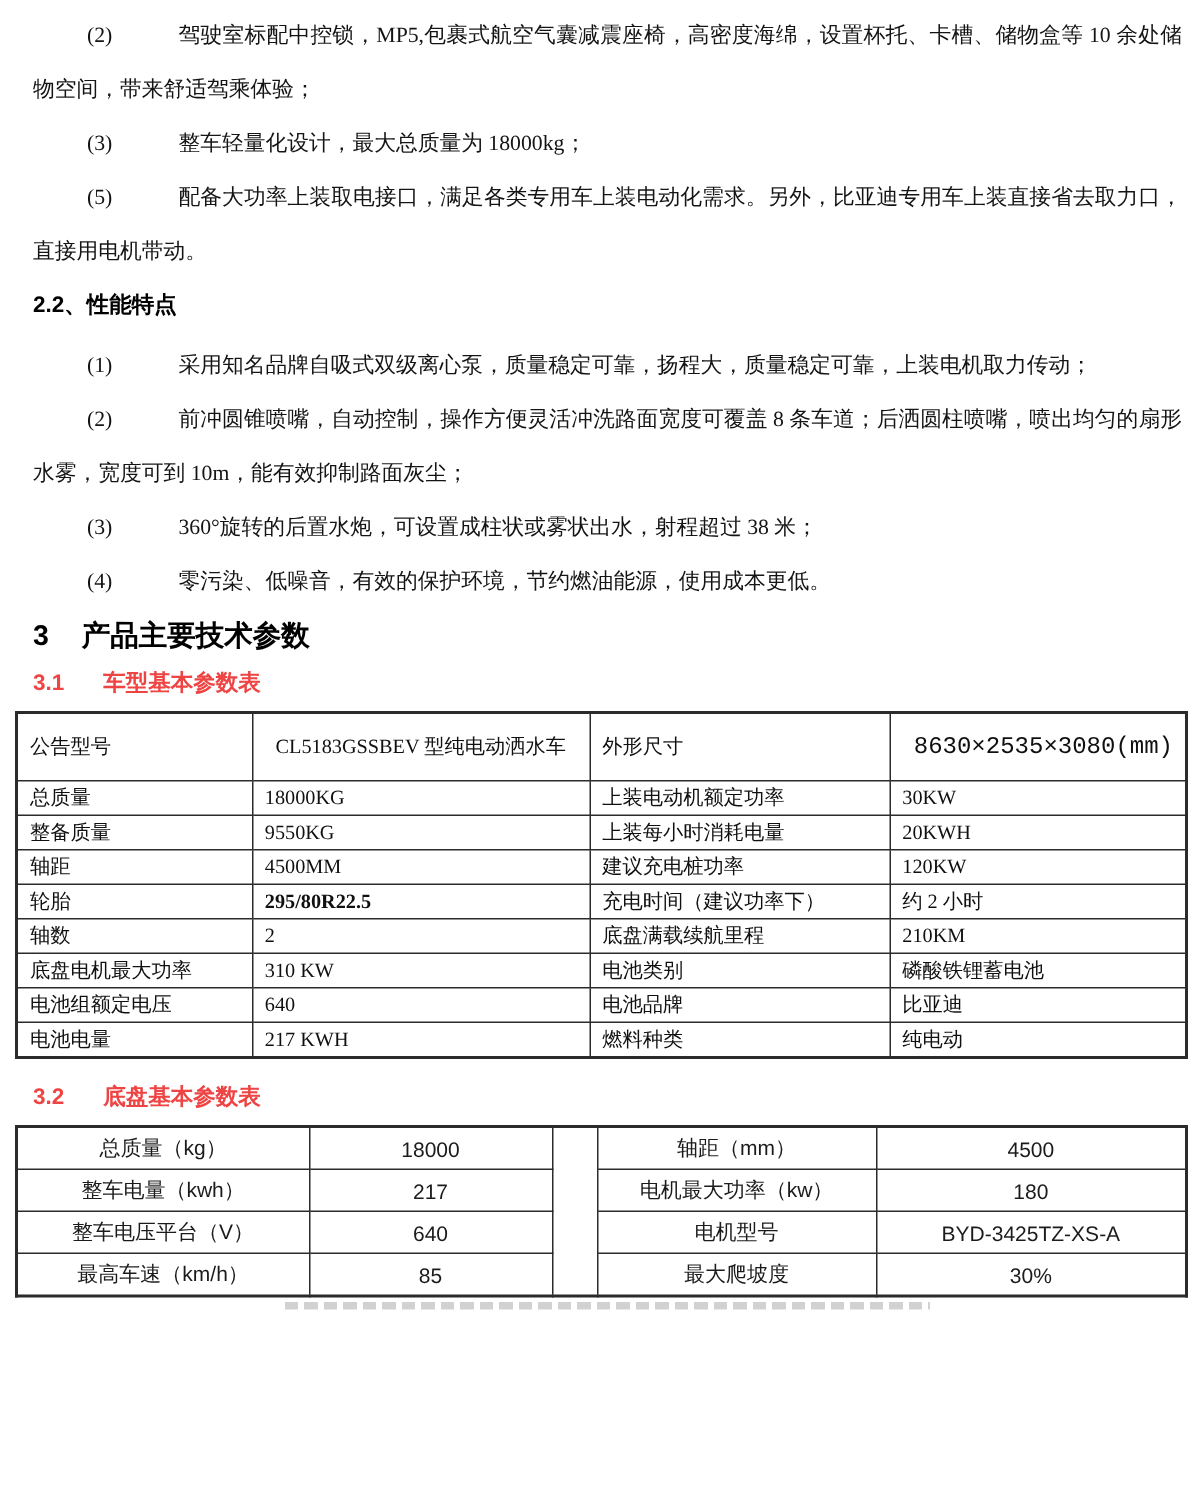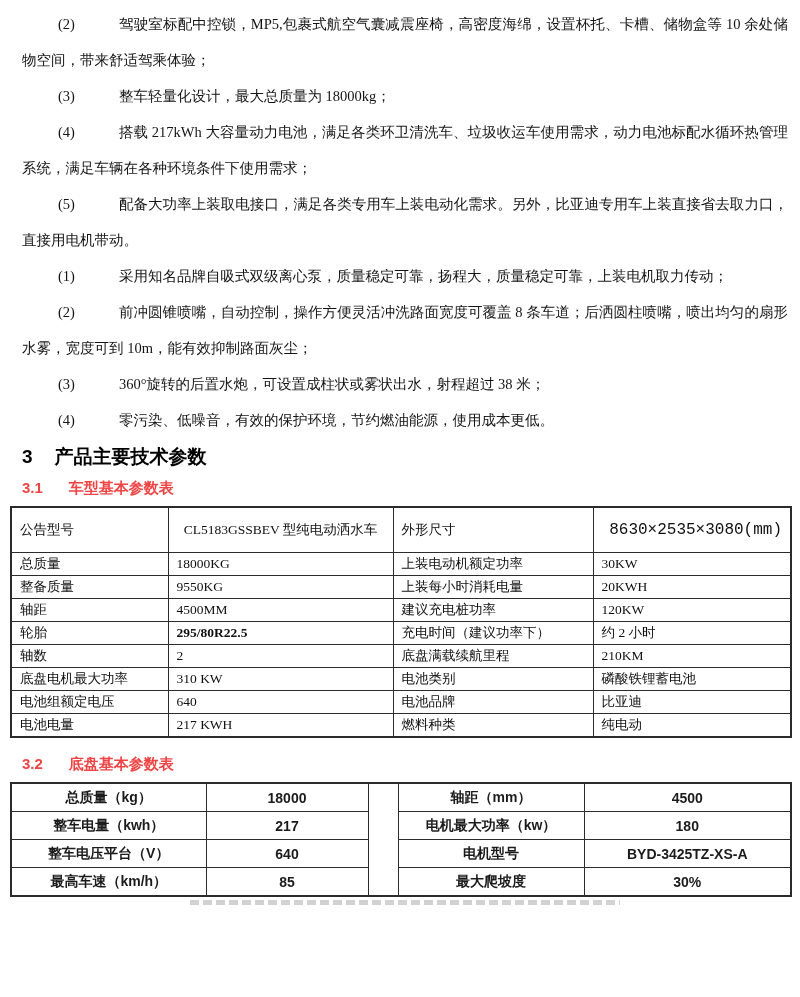--- a/index.html
+++ b/index.html
@@ -47,21 +47,21 @@
   .t1 td.dim{
     font-family:Liberation Mono, monospace;
     font-size:16px;text-align:right;
   }
   .t1 td.bold{font-weight:bold;}
   
   table.t2{
     width:780px;margin-left:-12px;border-collapse:collapse;
     border:2px solid #2b2b2b;table-layout:fixed;
     font-family:"Liberation Sans","DejaVu Sans",sans-serif;
-    font-weight:700;font-size:14px;color:#1b1b1b;
+    font-weight:400;font-size:14px;color:#1b1b1b;
   }
   .t2 td{border:1px solid #2b2b2b;height:27px;text-align:center;padding:0 4px;overflow:hidden;}
   .t2 td.spacer{border-top:1px solid #2b2b2b;border-bottom:1px solid #2b2b2b;background:#fff;}
   
   .remnant{
     margin:3px auto 0;width:430px;height:5px;opacity:.45;
     background:repeating-linear-gradient(90deg,#9a9a9a 0 9px,transparent 9px 13px);
   }
 </style>
 </head>
@@ -69,26 +69,24 @@
 
 <div class="page">
 
   <p class="par">
     <span class="pnum">(2)</span><span>驾驶室标配中控锁，MP5,包裹式航空气囊减震座椅，高密度海绵，设置杯托、卡槽、储物盒等 10 余处储物空间，带来舒适驾乘体验；</span>
   </p>
   <p class="par">
     <span class="pnum">(3)</span><span>整车轻量化设计，最大总质量为 18000kg；</span>
   </p>
   <p class="par">
-    <span class="pnum">(4)</span><span>搭载 217kWh 大容量动力电池，满足各类环卫清洗车、垃圾收运车使用需求，动力电池标配水循环热管理系统，满足车辆在各种环境条件下使用需求；</span>
-  </p>
-  <p class="par">
     <span class="pnum">(5)</span><span>配备大功率上装取电接口，满足各类专用车上装电动化需求。另外，比亚迪专用车上装直接省去取力口，直接用电机带动。</span>
   </p>
 
+  <div class="h-sub">2.2、性能特点</div>
 
   <p class="par">
     <span class="pnum">(1)</span><span>采用知名品牌自吸式双级离心泵，质量稳定可靠，扬程大，质量稳定可靠，上装电机取力传动；</span>
   </p>
   <p class="par">
     <span class="pnum">(2)</span><span>前冲圆锥喷嘴，自动控制，操作方便灵活冲洗路面宽度可覆盖 8 条车道；后洒圆柱喷嘴，喷出均匀的扇形水雾，宽度可到 10m，能有效抑制路面灰尘；</span>
   </p>
   <p class="par">
     <span class="pnum">(3)</span><span>360°旋转的后置水炮，可设置成柱状或雾状出水，射程超过 38 米；</span>
   </p>

